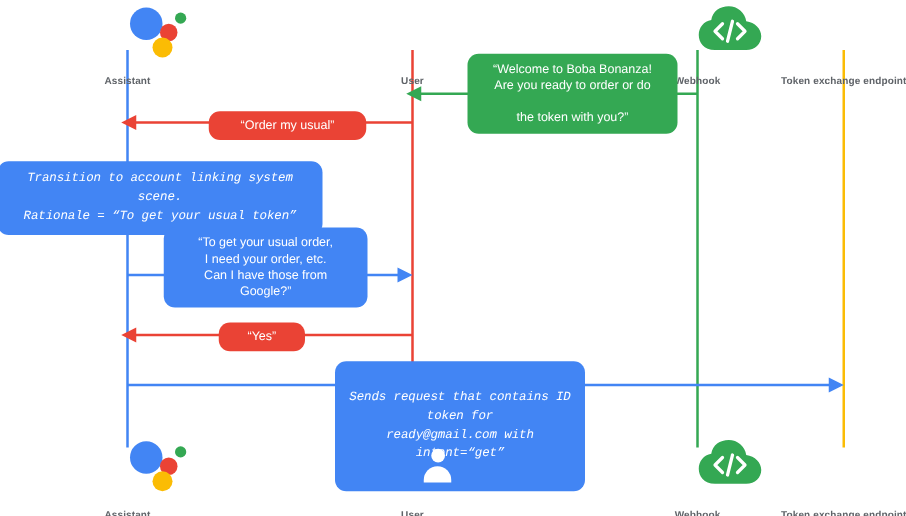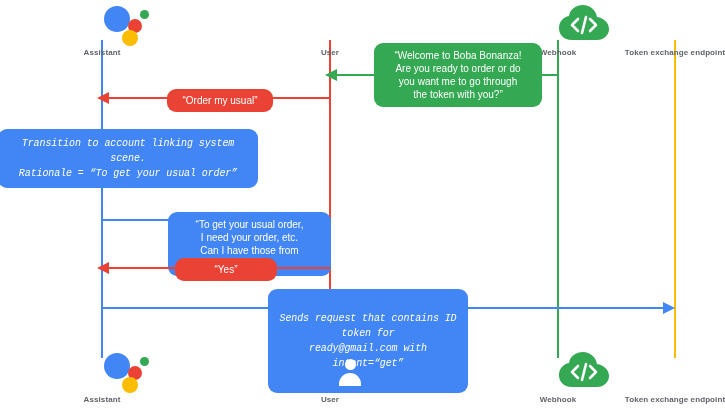--- a/index.html
+++ b/index.html
@@ -39,21 +39,21 @@
     position: relative;
     display: block;
   }
   .actor .label {
     font-size: 8px;
     color: #5f6368;
     font-weight: 700;
     letter-spacing: .1px;
     line-height: 10px;
     display: block;
-    margin-top: 2px;
+    margin-top: 14px;
   }
 
   
   .ga-logo { position: relative; width: 52px; height: 42px; margin: 0 auto; }
   .ga-dot { position: absolute; border-radius: 50%; }
   .ga-blue   { width: 26px; height: 26px; background: #4285F4; left: 2px;  top: 2px; }
   .ga-red    { width: 14px; height: 14px; background: #EA4335; left: 26px; top: 15px; }
   .ga-green  { width: 9px;  height: 9px;  background: #34A853; left: 38px; top: 6px; }
   .ga-yellow { width: 16px; height: 16px; background: #FBBC04; left: 20px; top: 26px; }
 
@@ -195,46 +195,46 @@
       </span>
     </span>
     <span class="label">Token exchange endpoint</span>
   </div>
 
   <div class="msg-line" style="left:336px; top:74px; width:222px; background:#34A853;"></div>
   <div class="arrow-head-tri arrow-left" style="left:325px; top:69px; border-right-color:#34A853;"></div>
   <div class="bubble green sans" style="left:374px; top:43px; width:168px;">
     <span>“Welcome to Boba Bonanza!</span><br>
     <span>Are you ready to order or do</span><br>
-    <span>you want me to go through</span><br>
+    <br>
     <span>the token with you?”</span>
   </div>
 
   <div class="msg-line" style="left:108px; top:97px; width:222px; background:#EA4335;"></div>
   <div class="arrow-head-tri arrow-left" style="left:97px; top:92px; border-right-color:#EA4335;"></div>
-  <div class="bubble red sans" style="left:167px; top:89px; width:106px; padding:5px 14px;">
+  <div class="bubble red sans" style="left:167px; top:89px; width:126px; padding:5px 14px;">
     <span>“Order my usual”</span>
   </div>
 
   <div class="bubble blue mono" style="left:-2px; top:129px; width:260px; padding:7px 10px;">
     <span>Transition to account linking system scene.</span><br>
-    <span>Rationale = “To get your usual order”</span>
+    <span>Rationale = “To get your usual token”</span>
   </div>
 
   <div class="msg-line" style="left:102px; top:219px; width:218px; background:#4285F4;"></div>
   <div class="arrow-head-tri arrow-right" style="left:318px; top:214px; border-left-color:#4285F4;"></div>
-  <div class="bubble blue sans" style="left:131px; top:212px; width:163px;margin-left:37px;">
+  <div class="bubble blue sans" style="left:131px; top:182px; width:163px;">
     <span>“To get your usual order,</span><br>
     <span>I need your order, etc.</span><br>
     <span>Can I have those from Google?”</span>
   </div>
 
   <div class="msg-line" style="left:108px; top:267px; width:222px; background:#EA4335;"></div>
   <div class="arrow-head-tri arrow-left" style="left:97px; top:262px; border-right-color:#EA4335;"></div>
-  <div class="bubble red sans" style="left:175px; top:258px; width:102px; padding:5px 10px;">
+  <div class="bubble red sans" style="left:175px; top:258px; width:69px; padding:5px 10px;">
     <span>“Yes”</span>
   </div>
 
   <div class="msg-line" style="left:102px; top:307px; width:563px; background:#4285F4;"></div>
   <div class="arrow-head-tri arrow-right" style="left:663px; top:302px; border-left-color:#4285F4;"></div>
   <div class="bubble blue mono" style="left:268px; top:289px; width:200px; padding:22px 8px;">
     <span>Sends request that contains ID token for</span><br>
     <span>ready@gmail.com with intent=“get”</span>
   </div>
 

